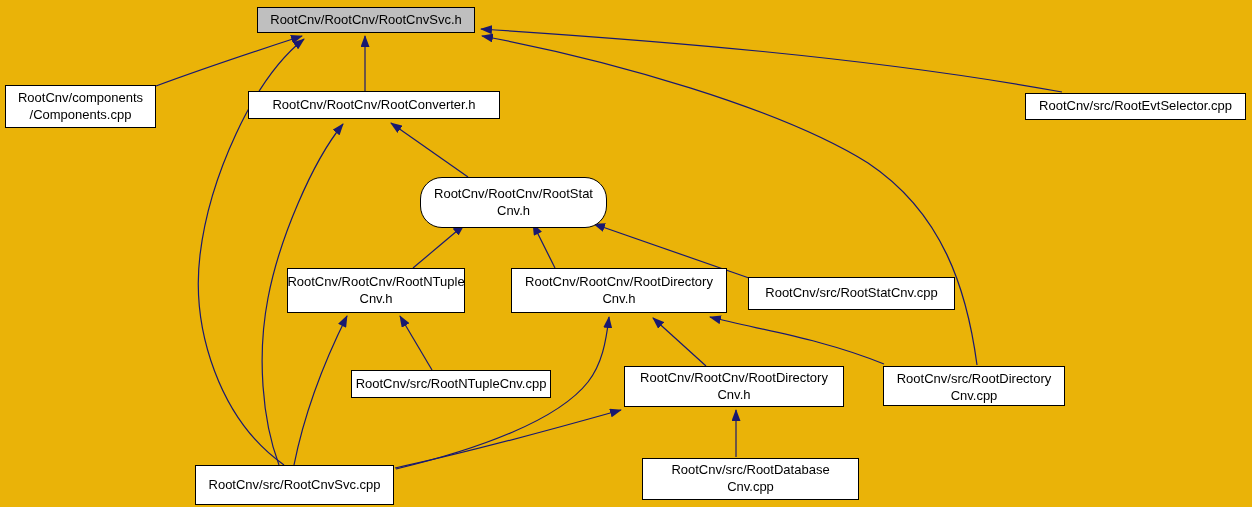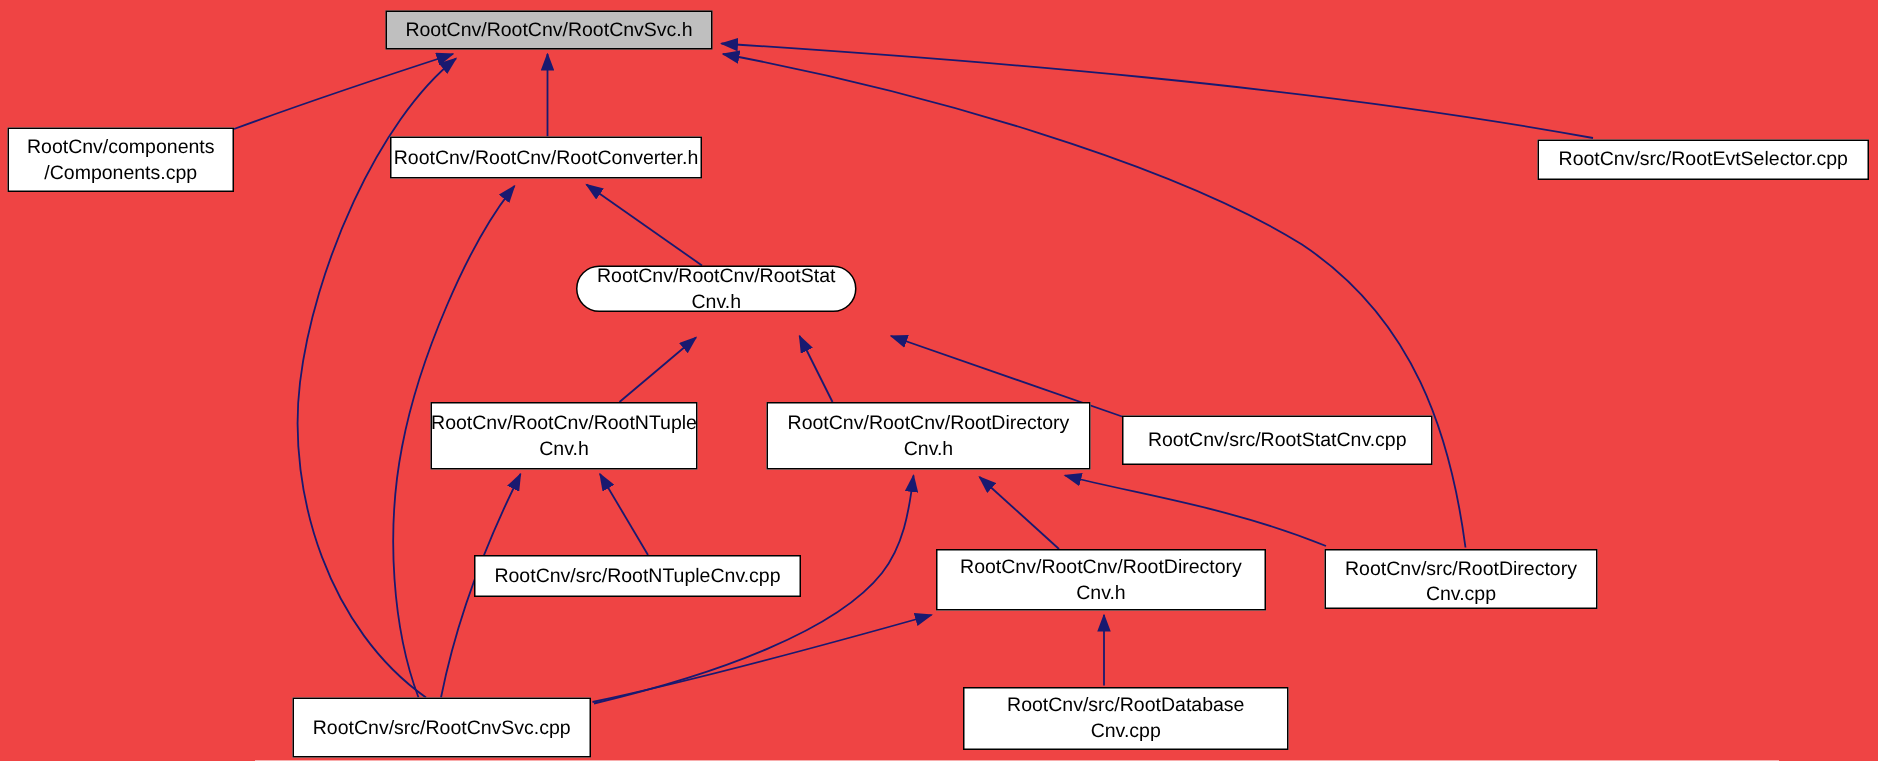--- a/index.html
+++ b/index.html
@@ -1,19 +1,19 @@
 <!DOCTYPE html>
 <html><head>
 <meta charset="utf-8">
 <style>
   html,body{margin:0;padding:0;background:#ffffff;}
   #canvas{
     position:relative;
     width:1252px;height:507px;
-    background:#ef4444;
+    background:#eab308;
     font-family:"Liberation Sans", sans-serif;
     overflow:hidden;
   }
   svg.edges{position:absolute;left:0;top:0;}
   .node{
     position:absolute;
     box-sizing:border-box;
     border:1px solid #000000;
     background:#ffffff;
     display:flex;
@@ -66,48 +66,48 @@
 
   <div class="node root" style="left:257px;top:7px;width:218px;height:26px;">
     <span class="lbl">RootCnv/RootCnv/RootCnvSvc.h</span>
   </div>
 
   <div class="node" style="left:5px;top:85px;width:151px;height:43px;">
     <span class="lbl">RootCnv/components
 /Components.cpp</span>
   </div>
 
-  <div class="node" style="left:248px;top:91px;width:208px;height:28px;margin-left:12px;">
+  <div class="node" style="left:248px;top:91px;width:252px;height:28px;">
     <span class="lbl">RootCnv/RootCnv/RootConverter.h</span>
   </div>
 
   <div class="node" style="left:1025px;top:93px;width:221px;height:27px;">
     <span class="lbl">RootCnv/src/RootEvtSelector.cpp</span>
   </div>
 
-  <div class="node" style="left:384px;top:177px;width:187px;height:31px;border-radius:22px;">
+  <div class="node" style="left:420px;top:177px;width:187px;height:51px;border-radius:22px;">
     <span class="lbl">RootCnv/RootCnv/RootStat
 Cnv.h</span>
   </div>
 
   <div class="node" style="left:287px;top:268px;width:178px;height:45px;">
     <span class="lbl">RootCnv/RootCnv/RootNTuple
 Cnv.h</span>
   </div>
 
   <div class="node" style="left:511px;top:268px;width:216px;height:45px;">
     <span class="lbl">RootCnv/RootCnv/RootDirectory
 Cnv.h</span>
   </div>
 
   <div class="node" style="left:748px;top:277px;width:207px;height:33px;">
     <span class="lbl">RootCnv/src/RootStatCnv.cpp</span>
   </div>
 
-  <div class="node" style="left:316px;top:370px;width:218px;height:28px;">
+  <div class="node" style="left:351px;top:370px;width:200px;height:28px;">
     <span class="lbl">RootCnv/src/RootNTupleCnv.cpp</span>
   </div>
 
   <div class="node" style="left:624px;top:366px;width:220px;height:41px;">
     <span class="lbl">RootCnv/RootCnv/RootDirectory
 Cnv.h</span>
   </div>
 
   <div class="node" style="left:883px;top:366px;width:182px;height:40px;align-items:flex-end;">
     <span class="lbl">RootCnv/src/RootDirectory

